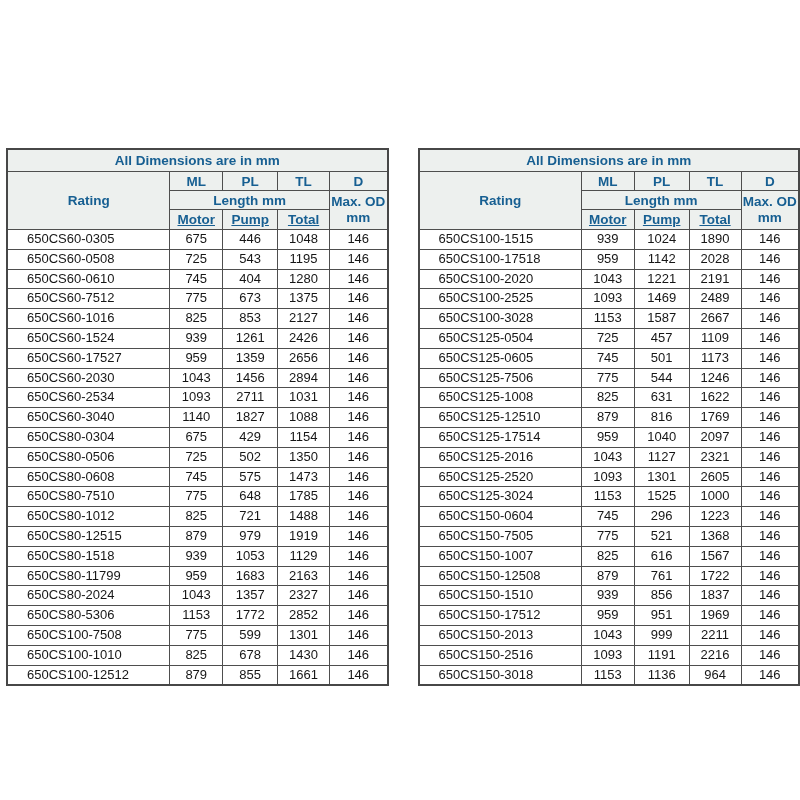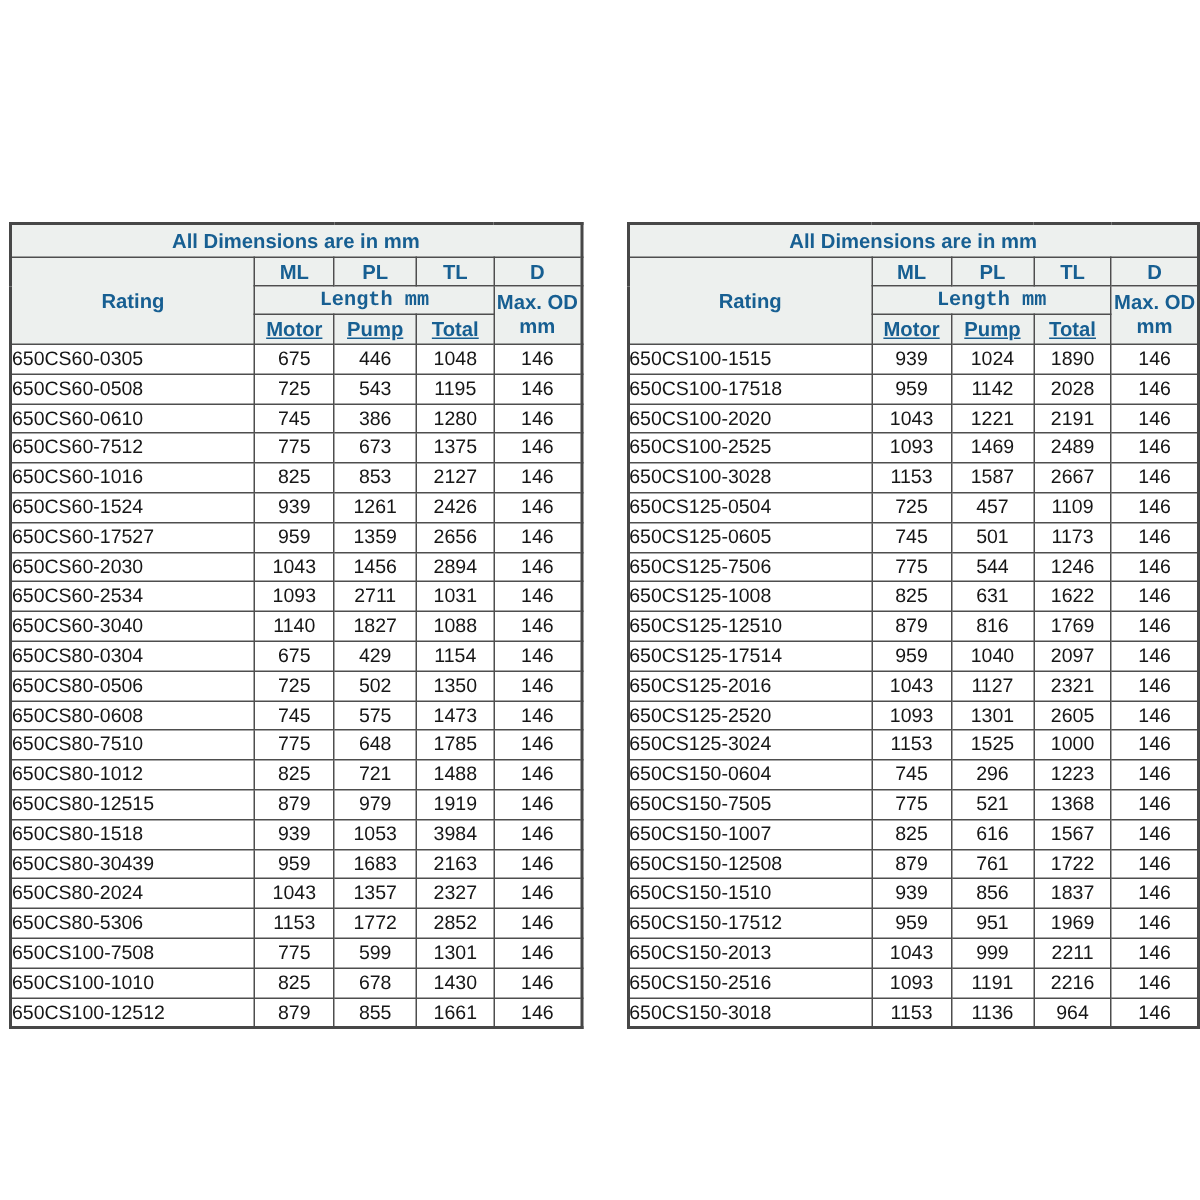--- a/index.html
+++ b/index.html
@@ -37,37 +37,38 @@
   }
   table.dim-table th {
     background: #edf0ee;
     color: #175f92;
     font-weight: bold;
     font-size: 13.5px;
     text-align: center;
   }
   th.title-cell { height: 21px; }
   th.sym-cell   { height: 18px; }
-  th.group-cell { height: 18px; font-family: Liberation Mono, monospace; }
+  th.group-cell { height: 18px; }
   th.sub-cell   { height: 19px; text-decoration: underline; }
   th.maxod-cell {
     white-space: normal;
     line-height: 1.2;
     font-size: 13.5px;
   }
   table.dim-table td {
     background: #ffffff;
     color: #161616;
     font-size: 13px;
     text-align: center;
     height: 18.8px;
     line-height: 18.8px;
   }
   table.dim-table td.rating {
     text-align: left;
+    padding-left: 19px;
   }
   col.c-rating { width: 163px; }
   col.c-ml { width: 53px; }
   col.c-pl { width: 55px; }
   col.c-tl { width: 52px; }
   col.c-d  { width: 58px; }
 </style>
 </head>
 <body>
 
@@ -117,21 +118,21 @@
           <tr>
             <td class="rating">650CS60-0508</td>
             <td>725</td>
             <td>543</td>
             <td>1195</td>
             <td>146</td>
           </tr>
           <tr>
             <td class="rating">650CS60-0610</td>
             <td>745</td>
-            <td>386</td>
+            <td>404</td>
             <td>1280</td>
             <td>146</td>
           </tr>
           <tr>
             <td class="rating">650CS60-7512</td>
             <td>775</td>
             <td>673</td>
             <td>1375</td>
             <td>146</td>
           </tr>
@@ -216,25 +217,25 @@
             <td class="rating">650CS80-12515</td>
             <td>879</td>
             <td>979</td>
             <td>1919</td>
             <td>146</td>
           </tr>
           <tr>
             <td class="rating">650CS80-1518</td>
             <td>939</td>
             <td>1053</td>
-            <td>3984</td>
-            <td>146</td>
-          </tr>
-          <tr>
-            <td class="rating">650CS80-30439</td>
+            <td>1129</td>
+            <td>146</td>
+          </tr>
+          <tr>
+            <td class="rating">650CS80-11799</td>
             <td>959</td>
             <td>1683</td>
             <td>2163</td>
             <td>146</td>
           </tr>
           <tr>
             <td class="rating">650CS80-2024</td>
             <td>1043</td>
             <td>1357</td>
             <td>2327</td>

